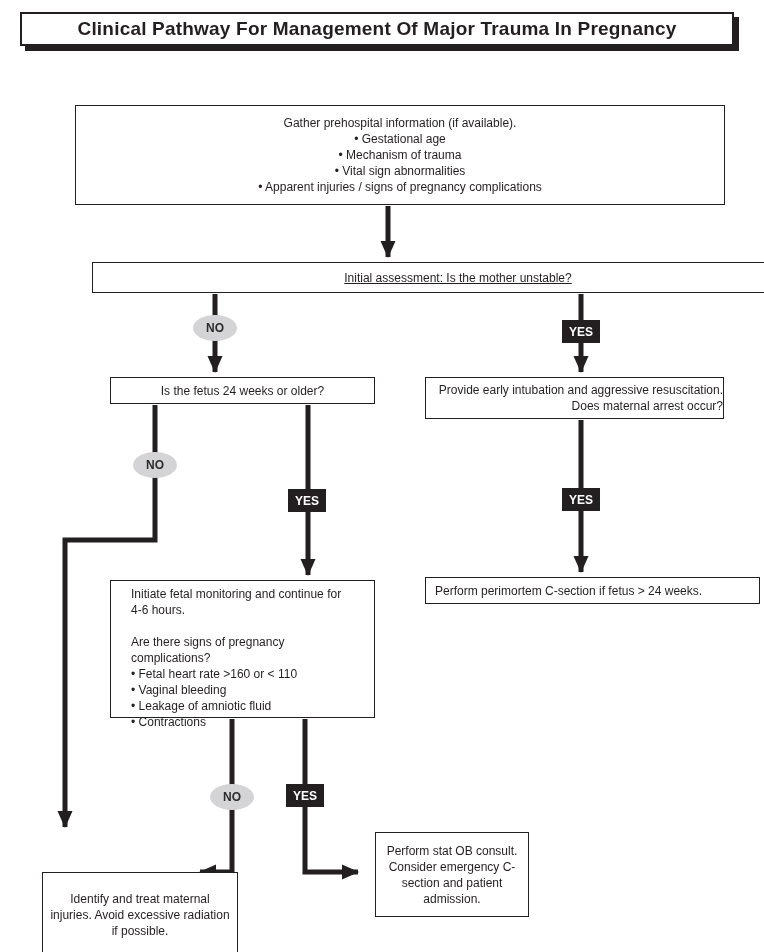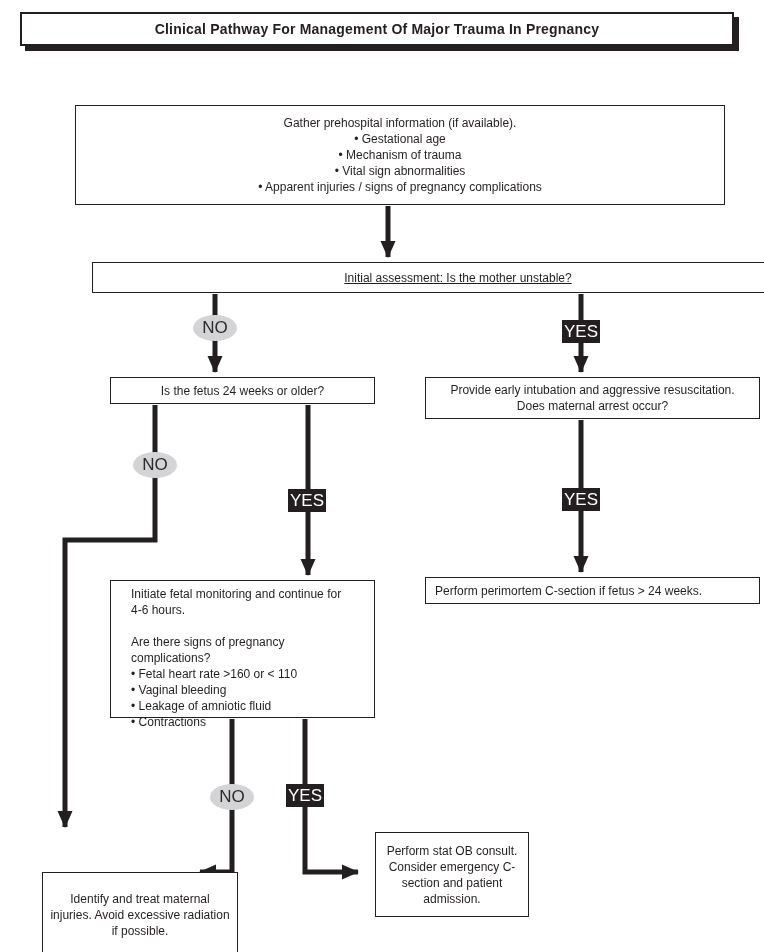--- a/index.html
+++ b/index.html
@@ -46,42 +46,42 @@
     top: 12px;
     width: 714px;
     height: 34px;
     box-sizing: border-box;
     border: 2px solid #231f20;
     background: #ffffff;
     box-shadow: 5px 5px 0 0 #231f20;
     display: flex;
     align-items: center;
     justify-content: center;
-    font-size: 14px;
+    font-size: 19px;
     font-weight: bold;
     letter-spacing: 0.2px;
   }
   .gather-box     { left: 63px;  top: 105px; width: 650px; height: 100px; }
   .initial-box    { left: 80px;  top: 262px; width: 732px; height: 31px; text-decoration: underline; }
   .fetus-box      { left: 98px;  top: 377px; width: 265px; height: 27px; }
-  .intubation-box { left: 413px; top: 377px; width: 335px; height: 42px; }
+  .intubation-box { left: 413px; top: 377px; width: 299px; height: 42px; text-align: right; }
   .perimortem-box { left: 413px; top: 577px; width: 335px; height: 27px;
                     display: flex; align-items: center; padding-left: 9px; }
   .monitoring-box { left: 98px;  top: 580px; width: 265px; height: 138px;
                     padding: 5px 20px; text-align: left; }
   .monitoring-box .para { margin-bottom: 16px; }
   .treat-box      { left: 30px;  top: 872px; width: 196px; height: 85px; padding: 0 6px; }
   .ob-box         { left: 363px; top: 832px; width: 154px; height: 85px; padding: 0 6px; }
   .badge {
     position: absolute;
     display: flex;
     align-items: center;
     justify-content: center;
-    font-size: 17px;
-    font-weight: normal;
+    font-size: 12px;
+    font-weight: bold;
   }
   .no-badge {
     width: 44px;
     height: 26px;
     background: #d4d4d6;
     color: #2b2b2b;
     border-radius: 50%;
   }
   .yes-badge {
     width: 38px;

